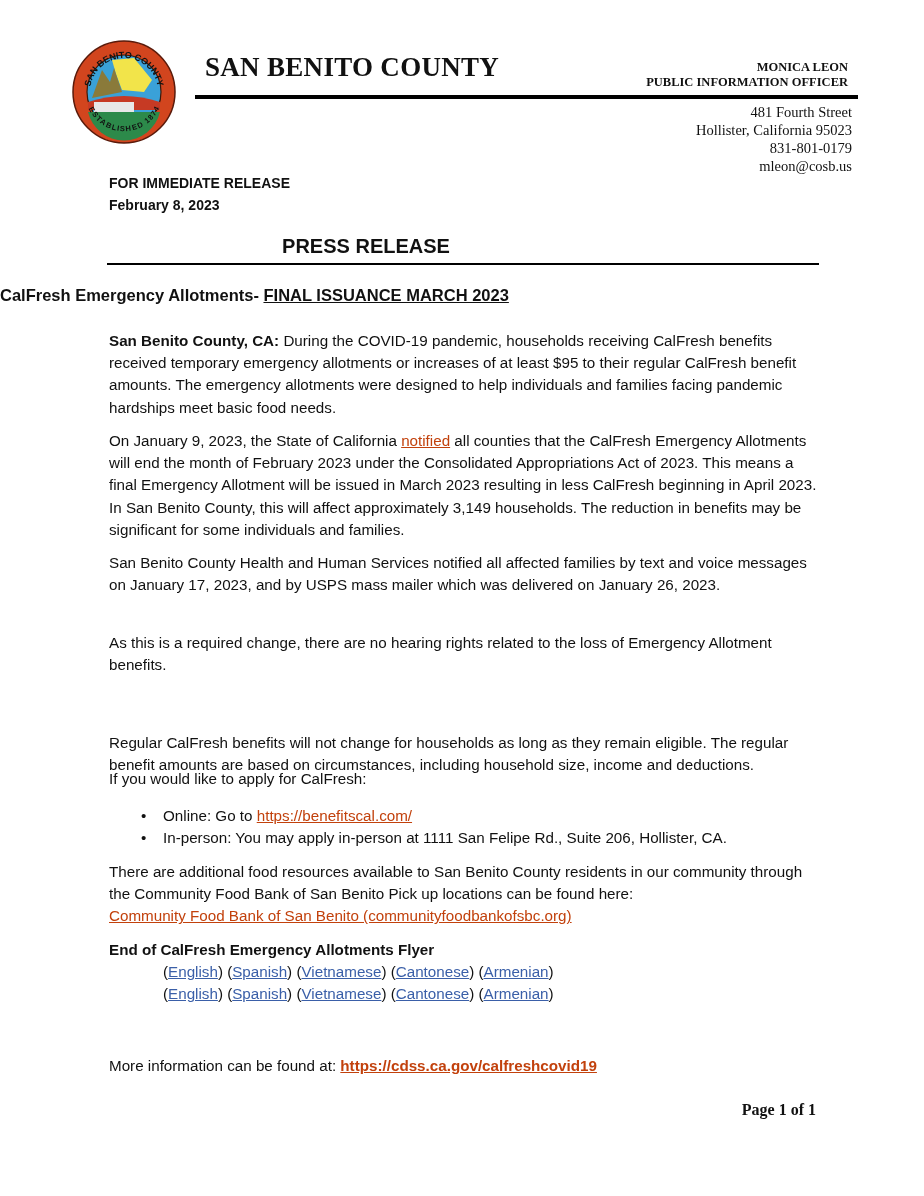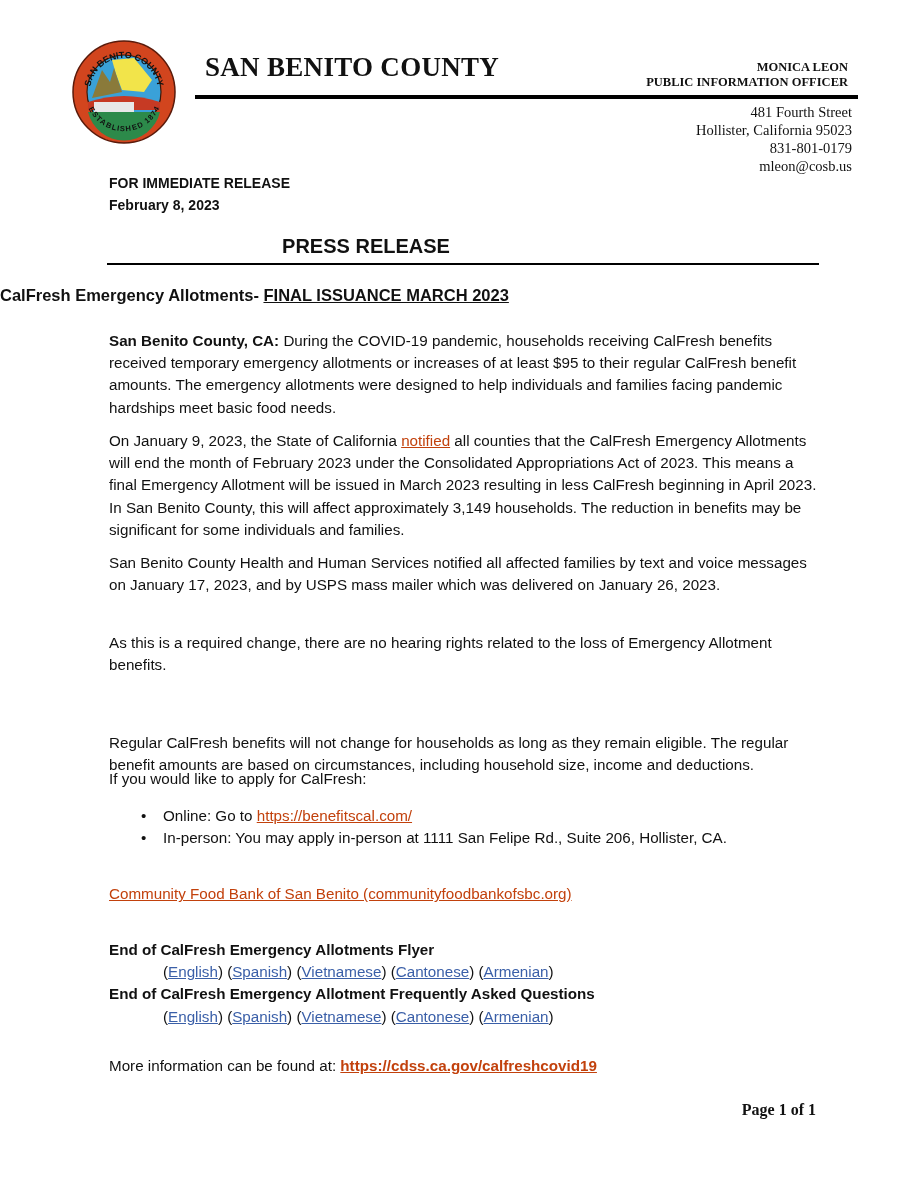--- a/index.html
+++ b/index.html
@@ -110,33 +110,32 @@
       <span>Online: Go to </span><a class="link">https://benefitscal.com/</a>
     </li>
     <li>
       <span class="dot">•</span>
       <span>In-person: You may apply in-person at 1111 San Felipe Rd., Suite 206, Hollister, CA.</span>
     </li>
   </ul>
 </div>
 
 <div class="body sans" style="top:861px;">
-  <p><br><a class="link">Community Food Bank of San Benito (communityfoodbankofsbc.org)</a></p>
+  <p><span>There are additional food resources available to San Benito County residents in our community through the Community Food Bank of San Benito Pick up locations can be found here:</span><br><a class="link">Community Food Bank of San Benito (communityfoodbankofsbc.org)</a></p>
 </div>
 
 <div class="body sans" style="top:939px;">
   <div class="bold">End of CalFresh Emergency Allotments Flyer</div>
   <div class="indent">
     (<a class="lang-link">English</a>)
     (<a class="lang-link">Spanish</a>)
     (<a class="lang-link">Vietnamese</a>)
     (<a class="lang-link">Cantonese</a>)
     (<a class="lang-link">Armenian</a>)
   </div>
-  <div class="bold">End of CalFresh Emergency Allotment Frequently Asked Questions</div>
   <div class="indent">
     (<a class="lang-link">English</a>)
     (<a class="lang-link">Spanish</a>)
     (<a class="lang-link">Vietnamese</a>)
     (<a class="lang-link">Cantonese</a>)
     (<a class="lang-link">Armenian</a>)
   </div>
 </div>
 
 <div class="body sans" style="top:1055px;">

